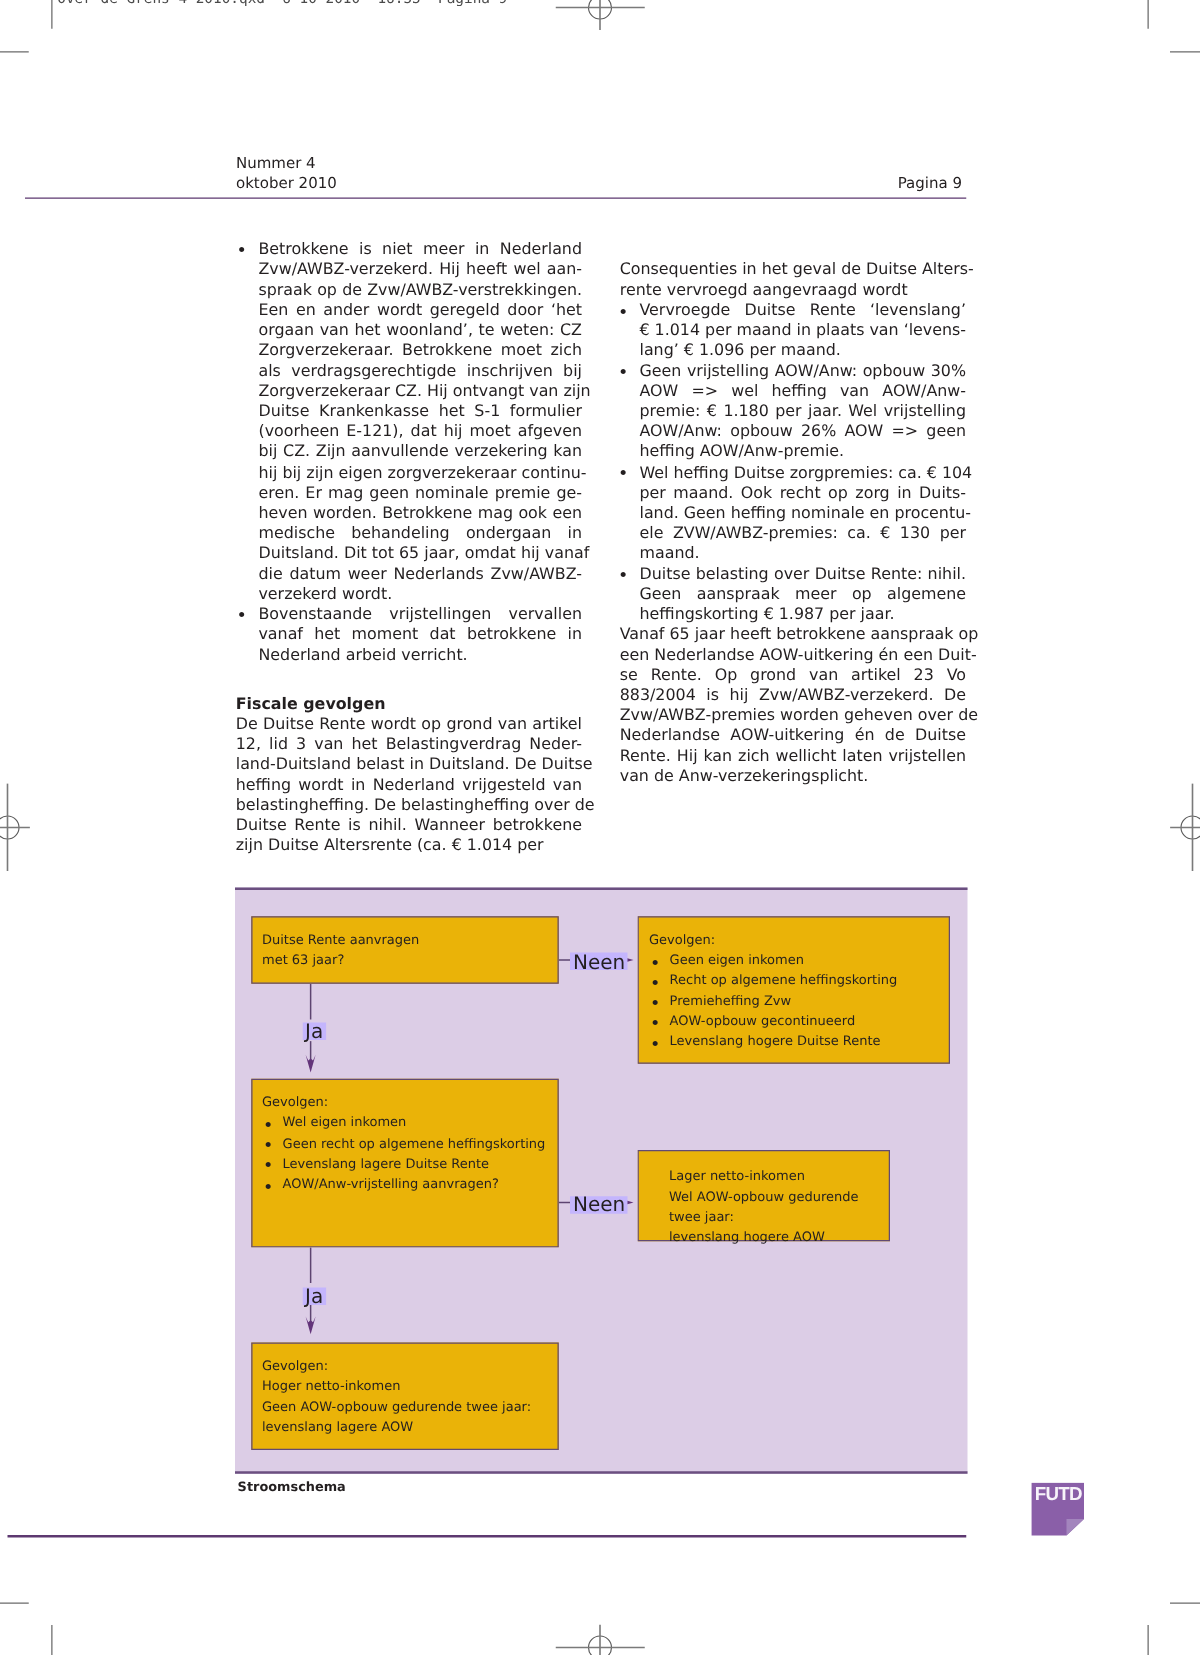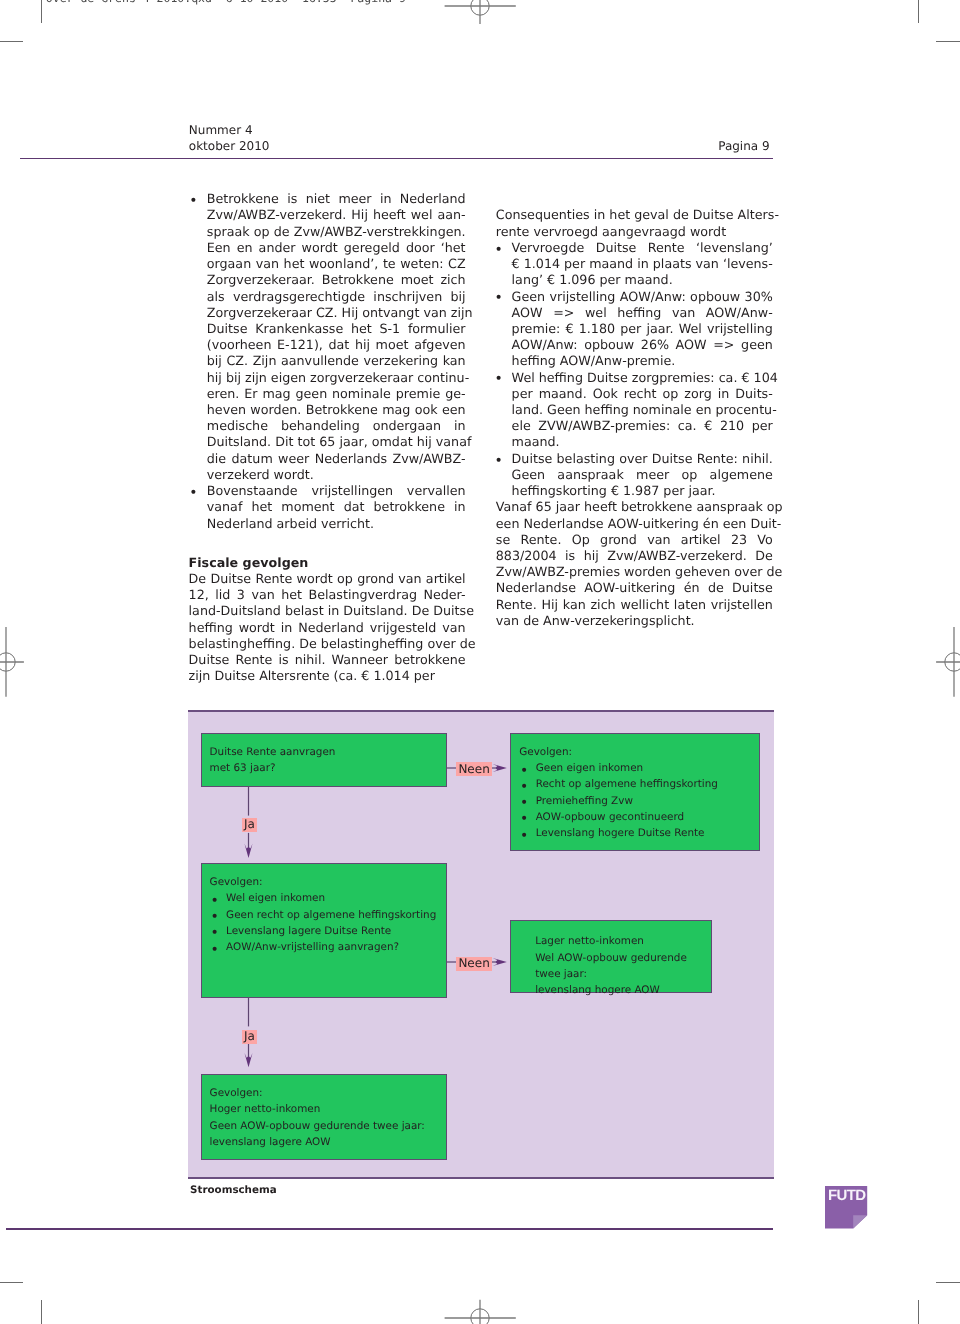--- a/index.html
+++ b/index.html
@@ -24,25 +24,25 @@
   .blk-heading .txt{font-weight:bold;}
   .blk-heading{margin-top:23px;}
   .blk-spacer{height:16.22px;}
   ul{margin:0;padding:0;list-style:none;}
   li{position:relative;padding-left:18px;}
   li::before{content:"\2022";position:absolute;left:3px;top:-1px;}
   #printhead{position:absolute;transform:translateZ(0);left:45.8px;top:-7.2px;font-family:"DejaVu Sans Mono",monospace;font-size:11.5px;line-height:11.5px;color:#4a4a4a;white-space:pre;}
   #caption{position:absolute;transform:translateZ(0);left:190.1px;top:1184.8px;font-size:10.3px;line-height:10.15px;font-weight:bold;color:#231f20;}
   
   #panel{position:absolute;background:#dccde6;border-top:2px solid #6b4f80;border-bottom:2px solid #6b4f80;box-sizing:border-box;}
-  .fbox{position:absolute;transform:translateZ(0);background:#22c55e;border:1.2px solid #614a73;box-sizing:border-box;font-size:10.4px;line-height:16.22px;color:#231f20;}
+  .fbox{position:absolute;transform:translateZ(0);background:#eab308;border:1.2px solid #614a73;box-sizing:border-box;font-size:10.4px;line-height:16.22px;color:#231f20;}
   .fbox .inner{padding:10.3px 0 0 8px;}
   .fbox ul li::before{content:"\2022";left:0.9px;top:2.6px;font-size:14px;line-height:16.22px;}
   .fbox ul li{padding-left:16.5px;}
-  .lbl{position:absolute;font-size:12px;color:#231f20;line-height:11px;background:#fca5a5;padding:1.5px 2px;transform:translateZ(0);}
+  .lbl{position:absolute;font-size:16px;color:#231f20;line-height:11px;background:#c4b5fd;padding:1.5px 2px;transform:translateZ(0);}
 </style>
 </head>
 <body>
 
 <div class="page">
 
   <div class="cmark" style="left:41px;top:0;width:1px;height:23px;"></div>
   <div class="cmark" style="left:0;top:41px;width:23px;height:1px;"></div>
   <div class="cmark" style="left:918px;top:0;width:1px;height:23px;"></div>
   <div class="cmark" style="left:936px;top:41px;width:24px;height:1px;"></div>
@@ -158,21 +158,21 @@
           <div class="ln">AOW/Anw: opbouw 26% AOW =&gt; geen</div>
           <div class="ln last">heffing AOW/Anw-premie.</div>
         </div>
       </div>
       <div class="blk blk-bullet">
         <span class="bul">•</span>
         <div class="txt">
           <div class="ln">Wel heffing Duitse zorgpremies: ca. € 104</div>
           <div class="ln">per maand. Ook recht op zorg in Duits-</div>
           <div class="ln">land. Geen heffing nominale en procentu-</div>
-          <div class="ln">ele ZVW/AWBZ-premies: ca. € 210 per</div>
+          <div class="ln">ele ZVW/AWBZ-premies: ca. € 130 per</div>
           <div class="ln last">maand.</div>
         </div>
       </div>
       <div class="blk blk-bullet">
         <span class="bul">•</span>
         <div class="txt">
           <div class="ln">Duitse belasting over Duitse Rente: nihil.</div>
           <div class="ln">Geen aanspraak meer op algemene</div>
           <div class="ln last">heffingskorting € 1.987 per jaar.</div>
         </div>

